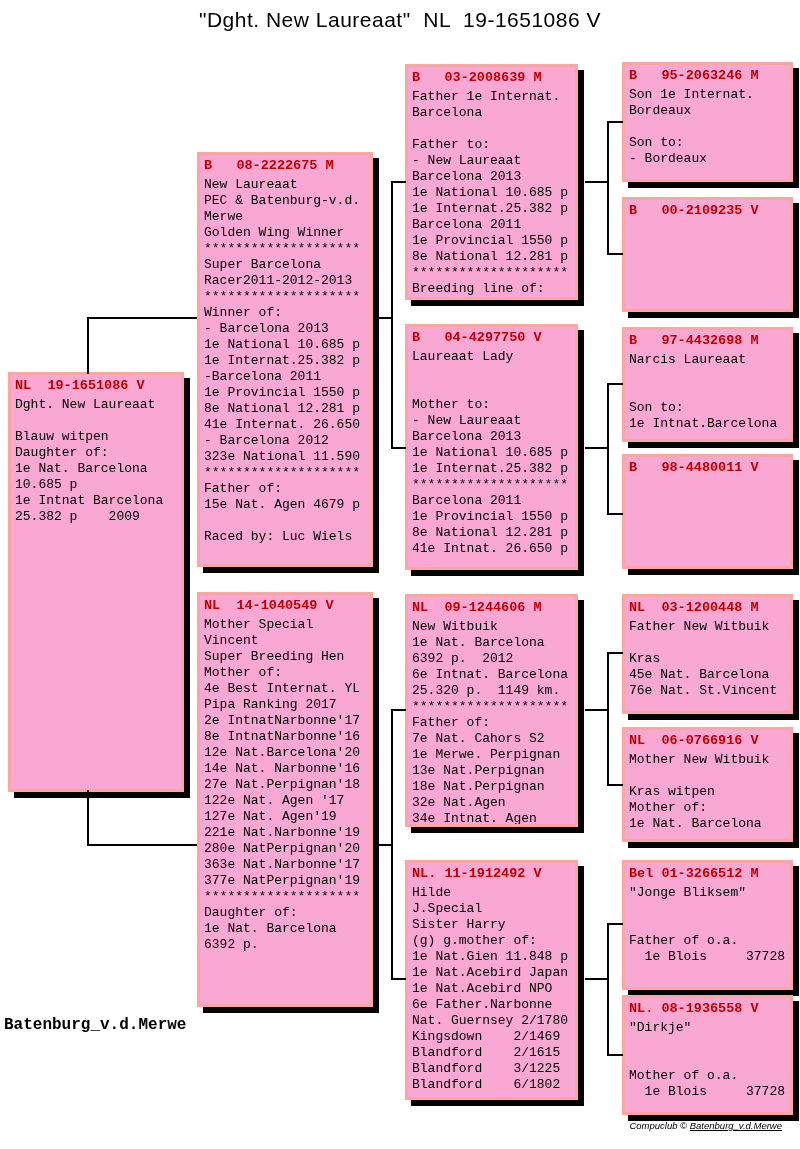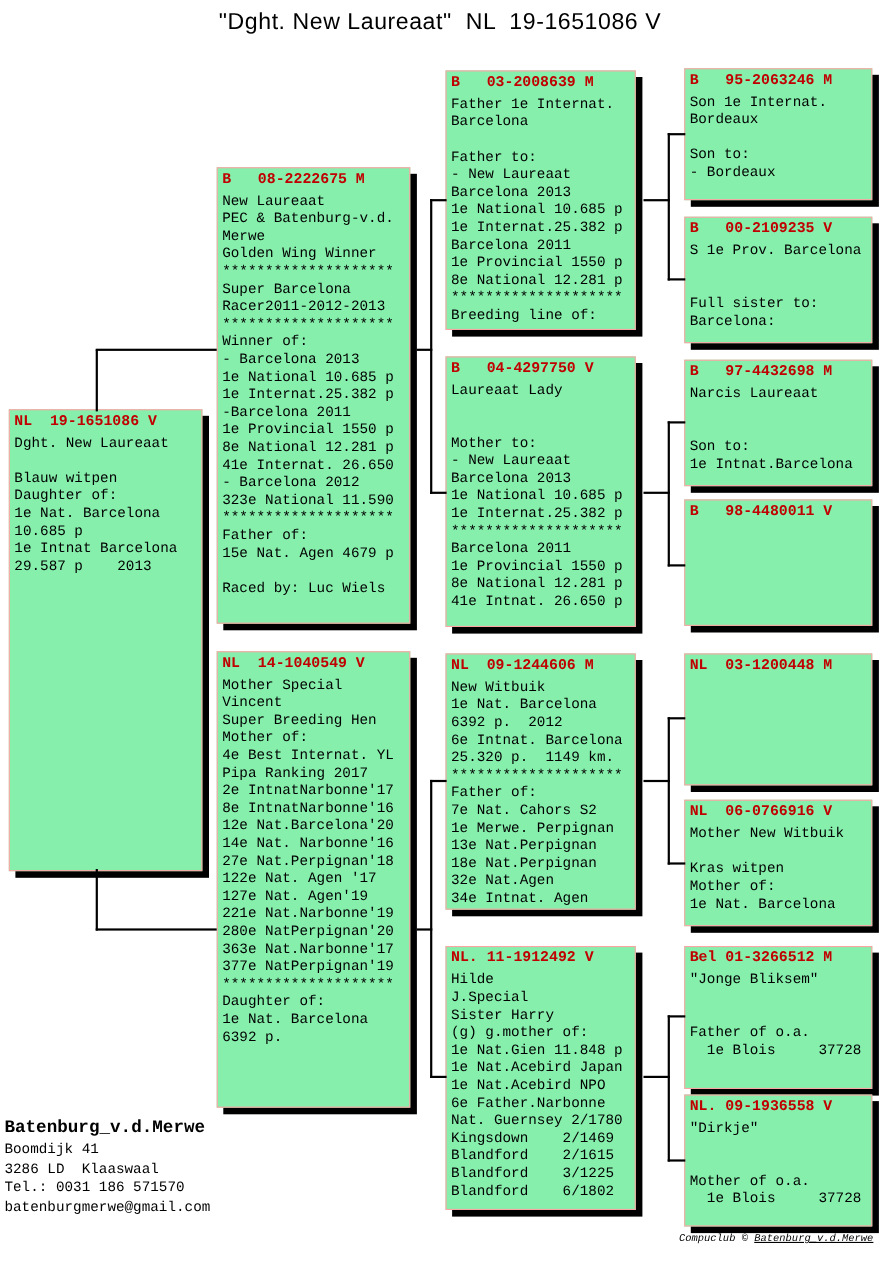--- a/index.html
+++ b/index.html
@@ -7,60 +7,60 @@
     width:800px;height:1149px;position:relative;background:#ffffff;
     font-family:"Liberation Mono","DejaVu Sans Mono",monospace;
     -webkit-font-smoothing:none;
   }
   .page-title{
     position:absolute;left:0;top:8px;width:800px;text-align:center;
     font-family:"Liberation Sans",sans-serif;font-size:21px;color:#000;
     letter-spacing:0.5px;white-space:pre;
   }
   .pbox{
-    position:absolute;background:#86efac;border:1px solid #fca5a5;
+    position:absolute;background:#f9a8d4;border:3px solid #fca5a5;
     box-shadow:6px 6px 0 0 #000;box-sizing:border-box;
     padding:2px 2px 0 4px;overflow:hidden;
   }
   .ring{
     color:#c00000;font-weight:bold;font-size:13.5px;line-height:17px;
     white-space:pre;margin-bottom:3px;
   }
   .bline{
     font-size:13px;line-height:16px;height:16px;white-space:pre;color:#000;
   }
   .hline,.vline{position:absolute;background:#000;}
   .hline{height:2px;}
   .vline{width:2px;}
   .owner{position:absolute;left:4px;top:1014px;color:#000;}
   .owner-name{font-size:16px;font-weight:bold;line-height:22px;white-space:pre;}
   .owner .bline{font-size:13px;line-height:17.5px;height:17.5px;}
   .footer{
-    position:absolute;right:6px;top:1120px;
-    font-family:Liberation Mono, monospace;font-style:italic;font-size:9.5px;color:#000;
+    position:absolute;right:18px;top:1120px;
+    font-family:Liberation Sans, sans-serif;font-style:italic;font-size:9.5px;color:#000;
     white-space:pre;
   }
   .footer .u{text-decoration:underline;}
 </style>
 </head>
 <body>
 
 <div class="page-title">"Dght. New Laureaat"  NL  19-1651086 V</div>
 
 <div class="pbox" style="left:8px;top:372px;width:176px;height:420px">
   <div class="ring">NL  19-1651086 V</div>
   <div>
       <div class="bline">Dght. New Laureaat</div>
       <div class="bline"></div>
       <div class="bline">Blauw witpen</div>
       <div class="bline">Daughter of:</div>
       <div class="bline">1e Nat. Barcelona</div>
       <div class="bline">10.685 p</div>
       <div class="bline">1e Intnat Barcelona</div>
-      <div class="bline">29.587 p    2013</div>
+      <div class="bline">25.382 p    2009</div>
     </div>
 </div>
 
 <div class="pbox" style="left:197px;top:152px;width:176px;height:415px">
   <div class="ring">B   08-2222675 M</div>
   <div>
       <div class="bline">New Laureaat</div>
       <div class="bline">PEC &amp; Batenburg-v.d.</div>
       <div class="bline">Merwe</div>
       <div class="bline">Golden Wing Winner</div>
@@ -195,46 +195,46 @@
       <div class="bline">Son 1e Internat.</div>
       <div class="bline">Bordeaux</div>
       <div class="bline"></div>
       <div class="bline">Son to:</div>
       <div class="bline">- Bordeaux</div>
     </div>
 </div>
 
 <div class="pbox" style="left:622px;top:197px;width:171px;height:115px">
   <div class="ring">B   00-2109235 V</div>
-  <div>
-      <div class="bline">S 1e Prov. Barcelona</div>
-      <div class="bline"></div>
-      <div class="bline"></div>
-      <div class="bline">Full sister to:</div>
-      <div class="bline">Barcelona:</div>
-    </div>
 </div>
 
 <div class="pbox" style="left:622px;top:327px;width:171px;height:115px">
   <div class="ring">B   97-4432698 M</div>
   <div>
       <div class="bline">Narcis Laureaat</div>
       <div class="bline"></div>
       <div class="bline"></div>
       <div class="bline">Son to:</div>
       <div class="bline">1e Intnat.Barcelona</div>
     </div>
 </div>
 
 <div class="pbox" style="left:622px;top:454px;width:171px;height:115px">
   <div class="ring">B   98-4480011 V</div>
 </div>
 
 <div class="pbox" style="left:622px;top:594px;width:171px;height:120px">
   <div class="ring">NL  03-1200448 M</div>
+  <div>
+      <div class="bline">Father New Witbuik</div>
+      <div class="bline"></div>
+      <div class="bline">Kras</div>
+      <div class="bline">45e Nat. Barcelona</div>
+      <div class="bline">76e Nat. St.Vincent</div>
+    </div>
 </div>
 
 <div class="pbox" style="left:622px;top:727px;width:171px;height:115px">
   <div class="ring">NL  06-0766916 V</div>
   <div>
       <div class="bline">Mother New Witbuik</div>
       <div class="bline"></div>
       <div class="bline">Kras witpen</div>
       <div class="bline">Mother of:</div>
       <div class="bline">1e Nat. Barcelona</div>
@@ -246,21 +246,21 @@
   <div>
       <div class="bline">"Jonge Bliksem"</div>
       <div class="bline"></div>
       <div class="bline"></div>
       <div class="bline">Father of o.a.</div>
       <div class="bline">  1e Blois     37728</div>
     </div>
 </div>
 
 <div class="pbox" style="left:622px;top:995px;width:171px;height:120px">
-  <div class="ring">NL. 09-1936558 V</div>
+  <div class="ring">NL. 08-1936558 V</div>
   <div>
       <div class="bline">"Dirkje"</div>
       <div class="bline"></div>
       <div class="bline"></div>
       <div class="bline">Mother of o.a.</div>
       <div class="bline">  1e Blois     37728</div>
     </div>
 </div>
 
 <div class="vline" style="left:87px;top:318px;height:56px"></div>
@@ -293,21 +293,15 @@
 <div class="hline" style="left:607px;top:652px;width:16px"></div>
 <div class="hline" style="left:607px;top:784px;width:16px"></div>
 
 <div class="hline" style="left:585px;top:978px;width:24px"></div>
 <div class="vline" style="left:607px;top:923px;height:133px"></div>
 <div class="hline" style="left:607px;top:923px;width:16px"></div>
 <div class="hline" style="left:607px;top:1054px;width:16px"></div>
 
 <div class="owner">
   <div class="owner-name">Batenburg_v.d.Merwe</div>
-  <div>
-      <div class="bline">Boomdijk 41</div>
-      <div class="bline">3286 LD  Klaaswaal</div>
-      <div class="bline">Tel.: 0031 186 571570</div>
-      <div class="bline">batenburgmerwe@gmail.com</div>
-    </div>
 </div>
 
 <div class="footer"><span>Compuclub © </span><span class="u">Batenburg_v.d.Merwe</span></div>
 
 </body></html>

